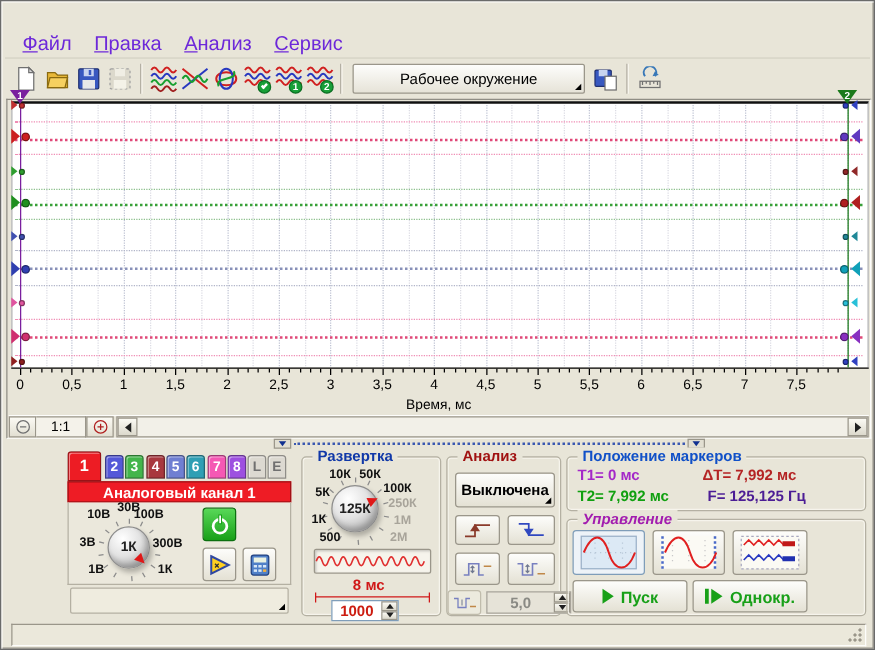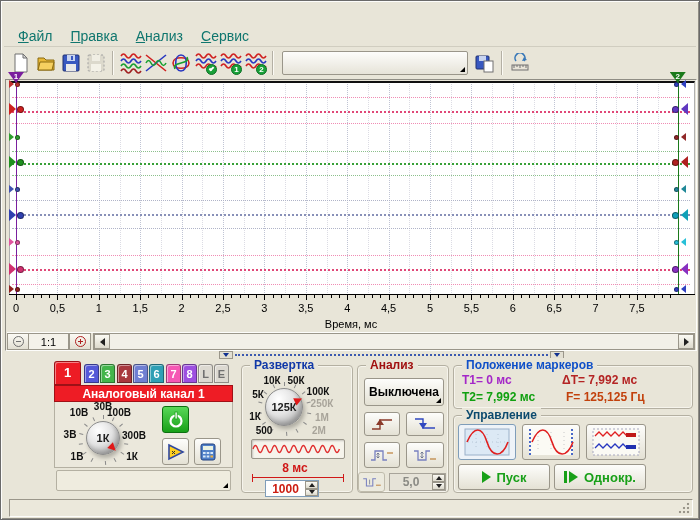--- a/index.html
+++ b/index.html
@@ -19,21 +19,21 @@
     box-shadow:inset 1px 1px 0 #fff, inset -1px -1px 0 #808080; position:relative; cursor:pointer; }
   .g-min { position:absolute; left:3px; bottom:2px; width:7px; height:2px; background:#000; }
   .g-max { position:absolute; left:3px; top:2px; width:9px; height:8px; border:1px solid #000; border-top-width:2px; }
   .g-close { position:absolute; inset:0; }
   .g-close::before,.g-close::after { content:""; position:absolute; left:2px; top:5px; width:10px; height:2px; background:#000; }
   .g-close::before { transform:rotate(45deg);} .g-close::after { transform:rotate(-45deg);}
 
   
   .menubar { position:absolute; left:3px; top:25px; right:3px; height:21px; background:#e8e5d8;
     display:flex; align-items:center; padding-left:6px; gap:2px; border-bottom:1px solid #d0cdc0; }
-  .mitem { font-size:14px; padding:2px 8px; color:#0f766e; cursor:default; }
+  .mitem { font-size:16px; padding:2px 8px; color:#6d28d9; cursor:default; }
   .mitem::first-letter { text-decoration:underline; }
 
   
   .toolbar { position:absolute; left:3px; top:46px; right:3px; height:32px; background:#e8e5d8; display:flex; align-items:center; padding-left:4px; }
   .tbtn { width:25px; height:25px; border:1px solid transparent; border-radius:2px; display:flex; align-items:center; justify-content:center; position:relative; }
   .tsep { width:2px; height:24px; margin:0 4px; border-left:1px solid #b4b0a4; border-right:1px solid #fbfaf4; }
   .tdrop { width:186px; height:24px; margin-left:4px; background:linear-gradient(#fdfdfb,#e6e3d8); border:1px solid #9a968a; border-radius:2px;
     font-size:12px; display:flex; align-items:center; justify-content:center; position:relative; cursor:pointer; }
   .corner { position:absolute; right:2px; bottom:2px; width:0; height:0; border-left:5px solid transparent; border-bottom:5px solid #000; }
   .badge { position:absolute; right:0; bottom:0; width:11px; height:11px; border-radius:50%; background:#18a038; border:1px solid #0c7024;
@@ -124,22 +124,22 @@
   .stepbar { width:3px; height:12px; background:#18a018; margin-right:2px; }
   .ctext { color:#18a018; font-weight:bold; font-size:13px; margin-left:6px; }
 
   .statusbar { position:absolute; left:8px; top:498px; width:684px; height:18px; background:#ebe8db; border:1px solid; border-color:#9a968a #fdfdfb #fdfdfb #9a968a; }
   .grip { position:absolute; right:2px; bottom:2px; width:12px; height:12px;
     background:radial-gradient(circle at 2px 10px,#9a968a 1px,transparent 1.6px), radial-gradient(circle at 6px 10px,#9a968a 1px,transparent 1.6px),
     radial-gradient(circle at 10px 10px,#9a968a 1px,transparent 1.6px), radial-gradient(circle at 6px 6px,#9a968a 1px,transparent 1.6px),
     radial-gradient(circle at 10px 6px,#9a968a 1px,transparent 1.6px), radial-gradient(circle at 10px 2px,#9a968a 1px,transparent 1.6px); }
 
   .mrow { position:absolute; font-size:12px; font-weight:bold; white-space:nowrap; }
-  .v-t1{color:#a428c8;} .v-dt{color:#b42424;} .v-t2{color:#10a010;} .v-f{color:#c2410c;}
-  .t-blue{color:#1050c8;} .t-navy{color:#1038a8;} .t-red{color:#a01010;} .t-green{color:#0c4a6e;}
+  .v-t1{color:#a428c8;} .v-dt{color:#b42424;} .v-t2{color:#10a010;} .v-f{color:#4c1d95;}
+  .t-blue{color:#1050c8;} .t-navy{color:#1038a8;} .t-red{color:#a01010;} .t-green{color:#a21caf;font-style:italic;}
 </style>
 </head>
 <body>
 
 <div class="window">
 
 
   <div class="menubar" id="menubar">
       <div class="mitem">Файл</div>
       <div class="mitem">Правка</div>
@@ -219,20 +219,21 @@
     <div class="tbtn">
       <svg width="22" height="22" viewBox="0 0 22 22">
         <path d="M1 4q2.5-4 5 0t5 0t5 0t5 0" fill="none" stroke="#d02020" stroke-width="1.6"></path>
         <path d="M1 9q2.5-4 5 0t5 0t5 0t5 0" fill="none" stroke="#2838c0" stroke-width="1.6"></path>
         <path d="M1 14q2.5-4 5 0t5 0t5 0t5 0" fill="none" stroke="#d02020" stroke-width="1.6"></path>
       </svg>
       <div class="badge">2</div>
     </div>
     <div class="tsep"></div>
     <div class="tdrop">
+      <span>Рабочее окружение</span>
       <div class="corner"></div>
     </div>
     <div class="tbtn" style="margin-left:4px">
       <svg width="20" height="20" viewBox="0 0 20 20">
         <rect x="1" y="3" width="13" height="13" rx="1" fill="#3858c0" stroke="#203070"></rect>
         <rect x="4" y="3" width="7" height="5" fill="#c8d4f0"></rect>
         <rect x="9" y="8" width="9" height="11" fill="#fff" stroke="#707070"></rect>
       </svg>
     </div>
     <div class="tsep"></div>
@@ -615,21 +616,21 @@
         <path d="M10 7v6 M8.5 8.5 L10 7 l1.5 1.5 M8.5 11.5 L10 13 l1.5 -1.5" fill="none" stroke="#707890" stroke-width="1"></path>
       </svg>
     </div>
     <div class="btn flat" style="left:0px;top:106px;width:27px;height:20px;border-color:#c0bcac">
       <svg width="22" height="16" viewBox="0 0 26 20">
         <path d="M2 6h4v9h8V6h4" fill="none" stroke="#7880c0" stroke-width="1.3"></path>
         <path d="M18 14h6" stroke="#c08848" stroke-width="1.3"></path>
         <path d="M10 7v6" stroke="#707890" stroke-width="1"></path>
       </svg>
     </div>
-    <div class="spinner dis" style="left:31px;top:107px;width:57px;height:18px">
+    <div class="spinner dis" style="left:31px;top:107px;width:68px;height:18px">
       <div class="sval valgray">5,0</div>
       <div class="spincol">
         <div class="spup">
             <div class="tri-u"></div>
           </div>
         <div class="spdn">
             <div class="tri-d"></div>
           </div>
       </div>
     </div>

